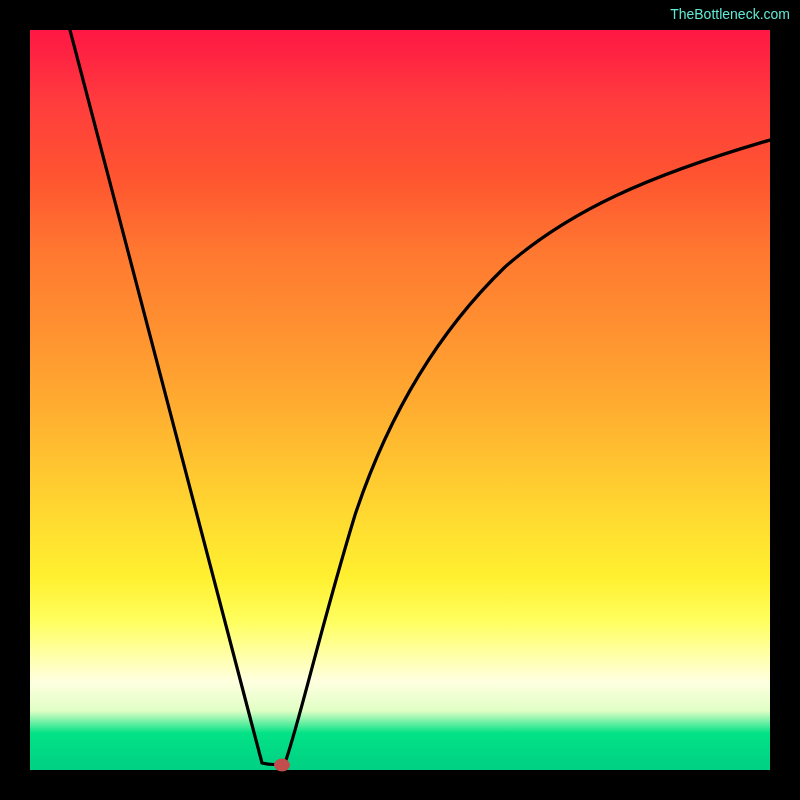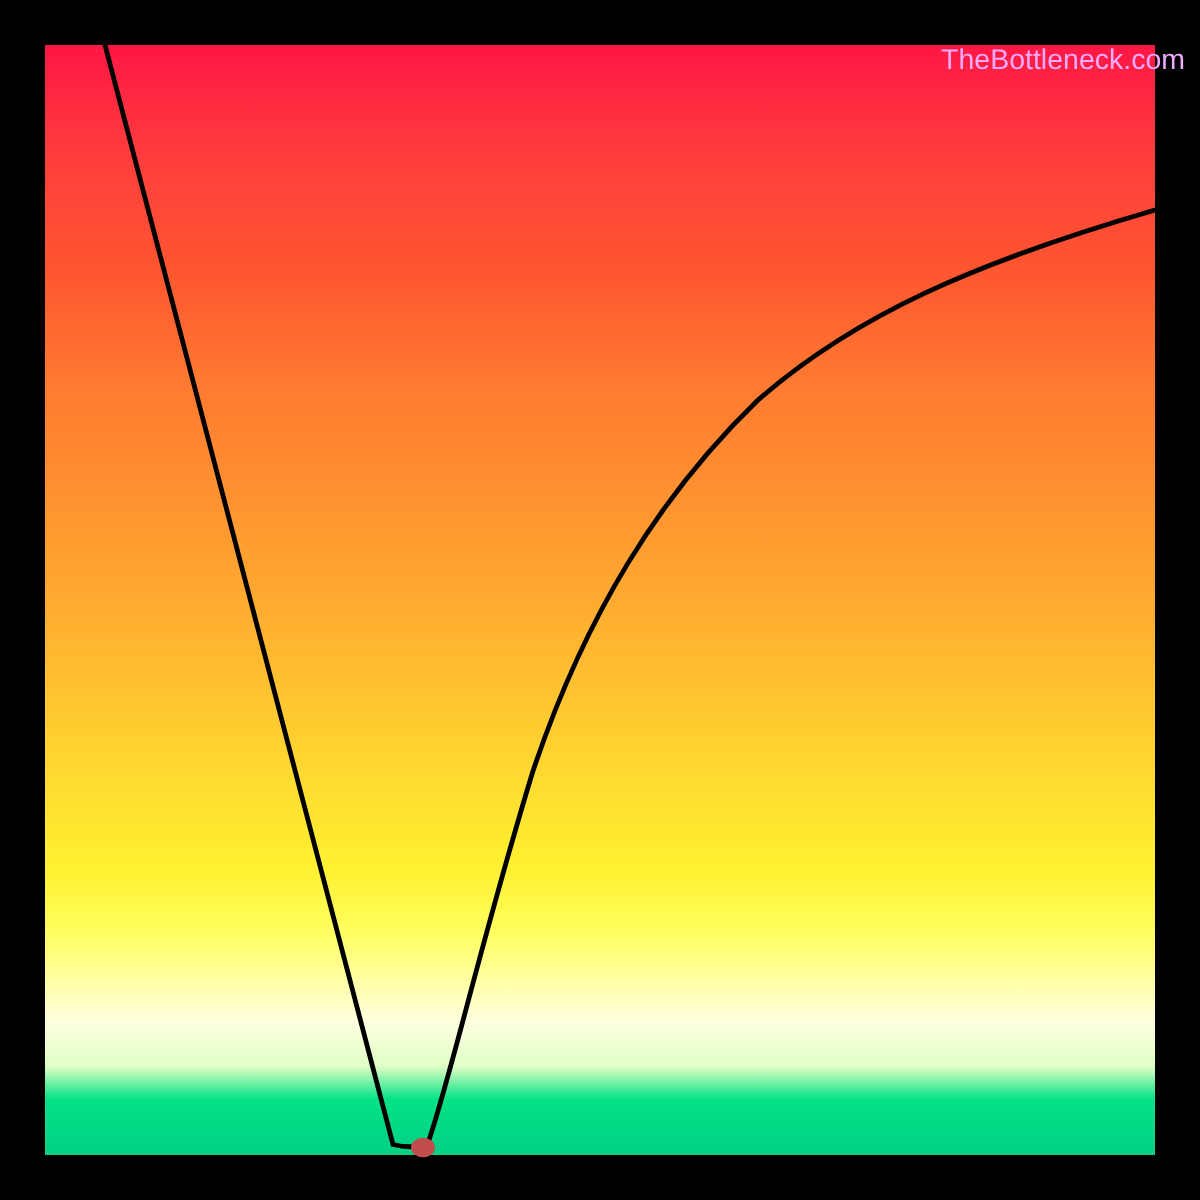--- a/index.html
+++ b/index.html
@@ -11,26 +11,25 @@
       width: 800px;
       height: 800px;
       background: #000;
       position: relative;
       overflow: hidden;
     }
     .watermark {
       position: absolute;
       top: 6px;
       right: 10px;
-      color: #f0abfc;
+      color: #5eead4;
       font-family: Arial, sans-serif;
-      font-size: 19px;
+      font-size: 14px;
       z-index: 10;
       font-weight: normal;
-      margin-top: 24px;
     }
     .plot-area {
       position: absolute;
       left: 30px;
       top: 30px;
       width: 740px;
       height: 740px;
       background: linear-gradient(to bottom,
         #ff1744 0%,
         #ff3d3d 10%,

